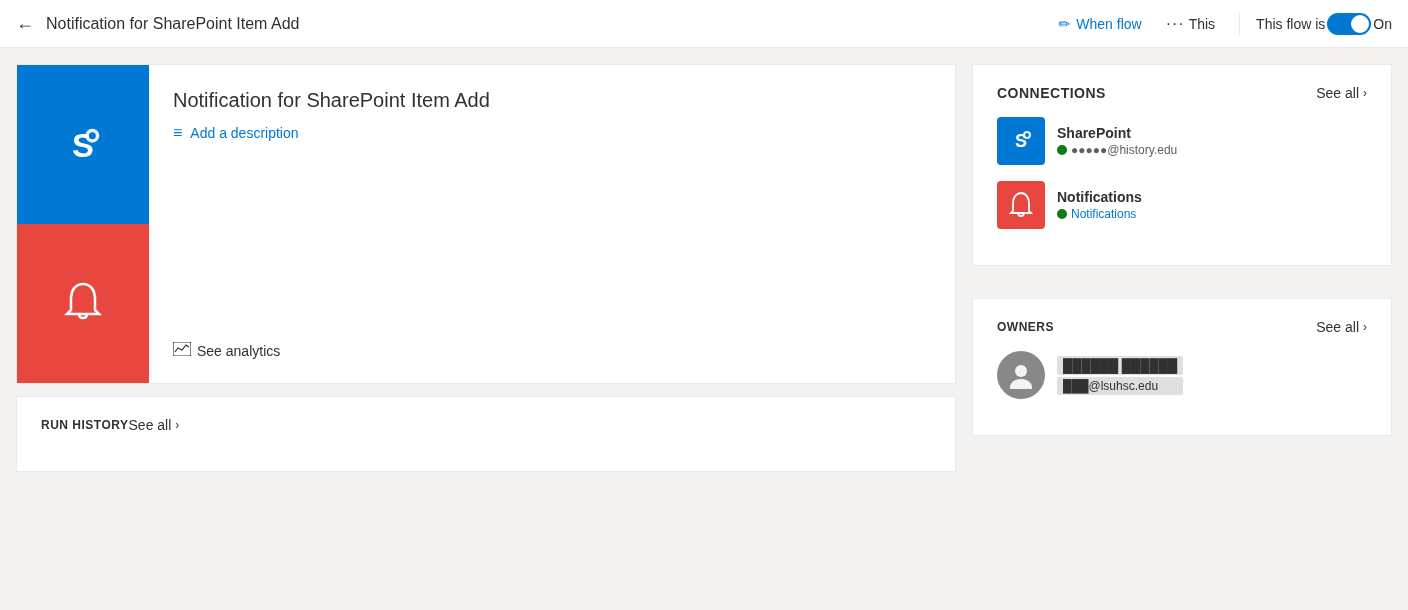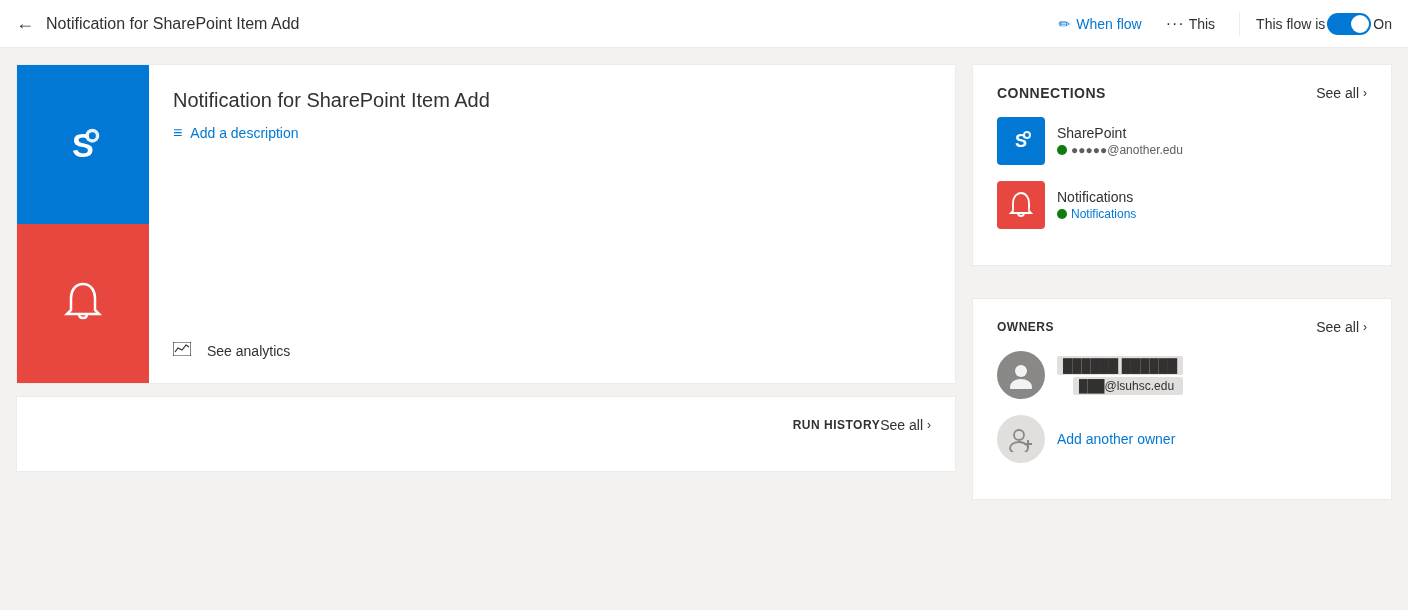--- a/index.html
+++ b/index.html
@@ -154,35 +154,35 @@
       display: flex;
       align-items: center;
       gap: 8px;
       color: #0078d4;
       cursor: pointer;
       font-size: 14px;
     }
     .see-analytics {
       display: flex;
       align-items: center;
-      gap: 16px;
+      gap: 6px;
       color: #323130;
       cursor: pointer;
       font-size: 14px;
     }
 
     
     .run-history-card {
       background: #fff;
       border: 1px solid #edebe9;
       padding: 20px 24px;
     }
     .run-history-header {
       display: flex;
-      justify-content: flex-end;
+      justify-content: flex-start;
       align-items: center;
       margin-bottom: 18px;
     }
     .run-history-title {
       font-size: 12px;
       font-weight: 600;
       letter-spacing: 0.5px;
       text-transform: uppercase;
       color: #323130;
     }
@@ -250,21 +250,21 @@
     .notif-logo {
       background: #e8473f;
     }
     .connection-info {
       display: flex;
       flex-direction: column;
       gap: 2px;
     }
     .connection-name {
       font-size: 14px;
-      font-weight: 400;
+      font-weight: 700;
       color: #323130;
     }
     .connection-user {
       display: flex;
       align-items: center;
       gap: 4px;
       font-size: 12px;
       color: #0078d4;
     }
     .green-dot {
@@ -332,21 +332,20 @@
       background: #e1dfdd;
       border-radius: 2px;
       padding: 2px 4px;
     }
     .owner-email {
       font-size: 12px;
       color: #323130;
       background: #e1dfdd;
       border-radius: 2px;
       padding: 2px 4px;
-      margin-left: 16px;
     }
     .add-owner-label {
       font-size: 14px;
       color: #0078d4;
       cursor: pointer;
     }
 
     
     .page-bg {
       background: #f3f2f1;
@@ -451,21 +450,21 @@
               <rect width="32" height="32" fill="#0078d4" rx="2"></rect>
               <text x="16" y="22" text-anchor="middle" font-size="18" font-weight="bold" fill="white" font-family="sans-serif">S</text>
               <circle cx="22" cy="10" r="4" fill="white" opacity="0.9"></circle>
               <circle cx="22" cy="10" r="2" fill="#0078d4"></circle>
             </svg>
           </div>
           <div class="connection-info">
             <span class="connection-name">SharePoint</span>
             <div class="connection-user">
               <span class="green-dot"></span>
-              <span style="color:#605e5c;">●●●●●@another.edu</span>
+              <span style="color:#605e5c;">●●●●●@history.edu</span>
             </div>
           </div>
         </div>
 
         <div class="connection-item">
           <div class="connection-logo notif-logo">
             <svg width="32" height="32" viewBox="0 0 32 32" xmlns="http://www.w3.org/2000/svg">
               <rect width="32" height="32" fill="#e8473f" rx="2"></rect>
               <path d="M16 4 C11 4 8 9 8 14 L8 22 L6 24 L26 24 L24 22 L24 14 C24 9 21 4 16 4 Z" fill="none" stroke="white" stroke-width="1.8"></path>
               <path d="M13 24 Q13 27 16 27 Q19 27 19 24" fill="none" stroke="white" stroke-width="1.8"></path>
@@ -498,28 +497,17 @@
               <circle cx="14" cy="10" r="6" fill="white" opacity="0.9"></circle>
               <ellipse cx="14" cy="26" rx="11" ry="8" fill="white" opacity="0.9"></ellipse>
             </svg>
           </div>
           <div class="owner-info">
             <span class="owner-name" style="background:#e1dfdd; padding:2px 6px; border-radius:2px;">██████ ██████</span>
             <span class="owner-email" style="background:#e1dfdd; padding:2px 6px; border-radius:2px; font-size:12px; color:#323130;">███@lsuhsc.edu</span>
           </div>
         </div>
 
-        <div class="owner-item" style="cursor:pointer;">
-          <div class="add-owner-avatar">
-            <svg width="26" height="26" viewBox="0 0 26 26" xmlns="http://www.w3.org/2000/svg">
-              <circle cx="11" cy="9" r="5" fill="none" stroke="#8a8886" stroke-width="1.8"></circle>
-              <ellipse cx="11" cy="22" rx="9" ry="6" fill="none" stroke="#8a8886" stroke-width="1.8"></ellipse>
-              <line x1="20" y1="14" x2="20" y2="22" stroke="#8a8886" stroke-width="2"></line>
-              <line x1="16" y1="18" x2="24" y2="18" stroke="#8a8886" stroke-width="2"></line>
-            </svg>
-          </div>
-          <span class="add-owner-label">Add another owner</span>
-        </div>
       </div>
 
     </div>
   </div>
 </div>
 
 </body></html>

